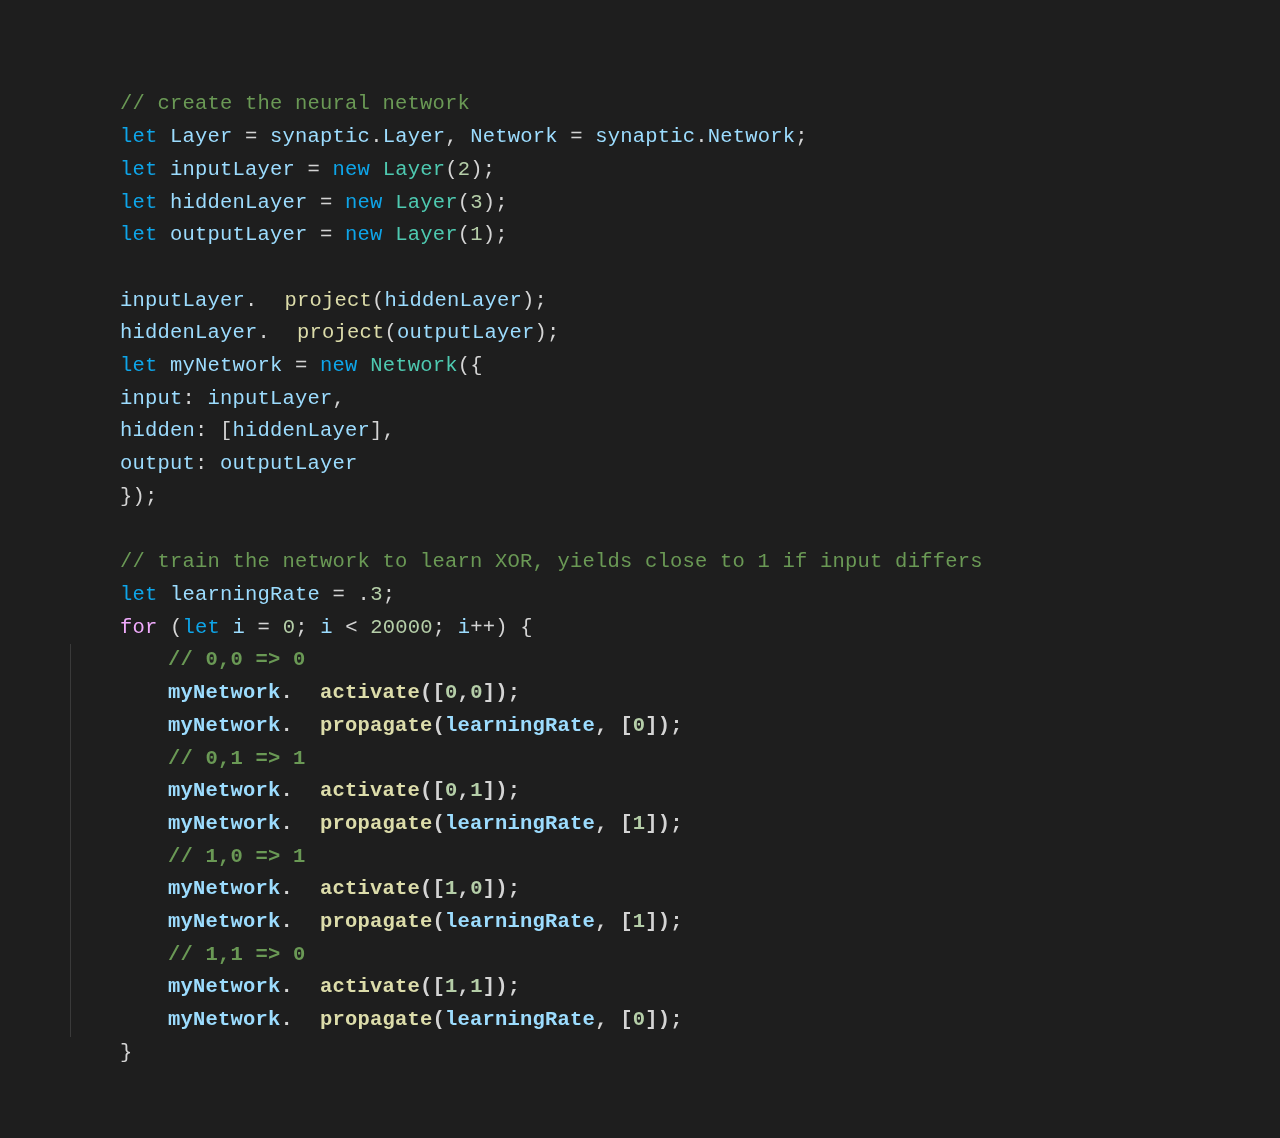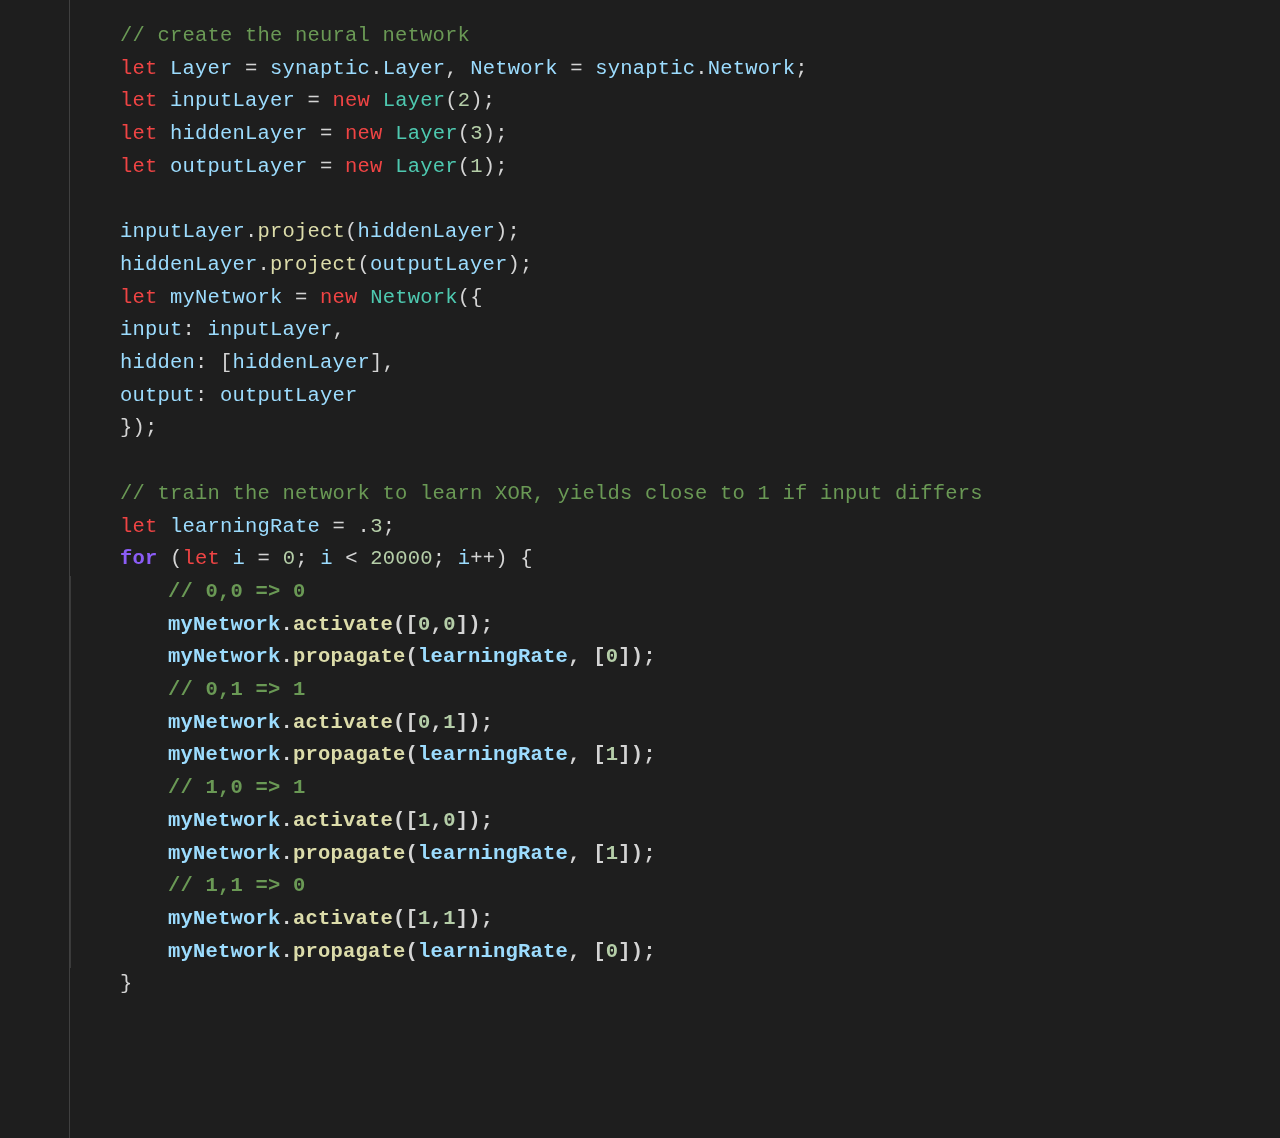--- a/index.html
+++ b/index.html
@@ -11,20 +11,21 @@
     overflow: hidden;
   }
   .editor {
     display: flex;
     flex-direction: row;
     height: 100%;
     font-family: "Menlo", "Consolas", "Liberation Mono", monospace;
     font-size: 20.5px;
     line-height: 32.7px;
     letter-spacing: 0.2px;
+    align-items: center;
   }
   .gutter {
     width: 70px;
     background: #1e1e1e;
     flex-shrink: 0;
     position: relative;
   }
   .gutter-border {
     position: absolute;
     right: 0;
@@ -43,25 +44,25 @@
 
   
   .indent-bar {
     position: absolute;
     width: 1px;
     background: #3a3a3a;
   }
 
   
   .tok-comment   { color: #6a9955; }
-  .tok-keyword   { color: #ef4444; }   
-  .tok-control   { color: #8b5cf6; font-weight: bold; }   
+  .tok-keyword   { color: #0ea5e9; }   
+  .tok-control   { color: #f0abfc; }   
   .tok-type      { color: #4ec9b0; }   
   .tok-var       { color: #9cdcfe; }   
-  .tok-func      { color: #dcdcaa; }   
+  .tok-func      { color: #dcdcaa; margin-left: 27px; }   
   .tok-num       { color: #b5cea8; }   
   .tok-punct     { color: #d4d4d4; }   
   .tok-plain     { color: #d4d4d4; }
 
   .line { display: block; }
   .indent1 { padding-left: 48px; font-weight: bold; }
 </style>
 </head>
 <body>
 

